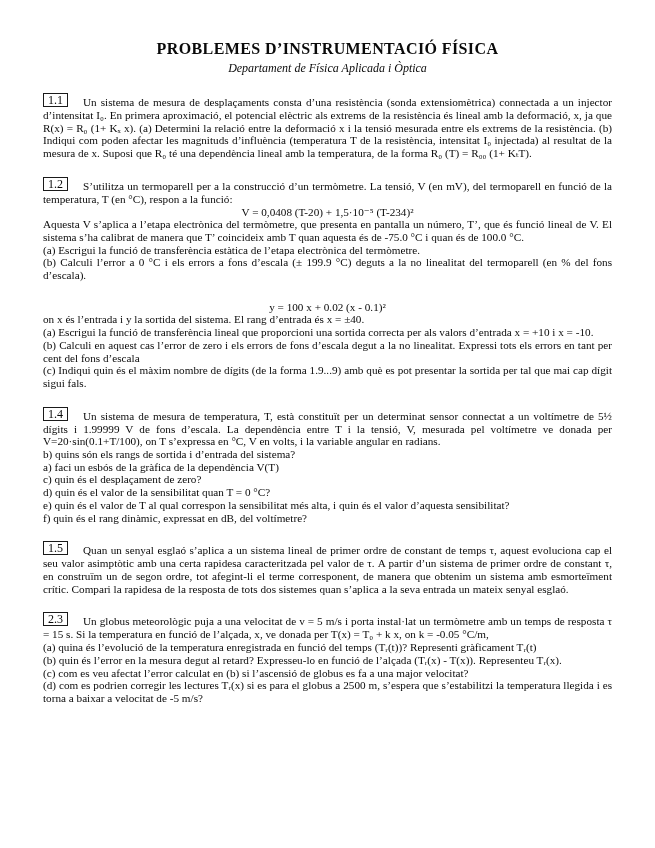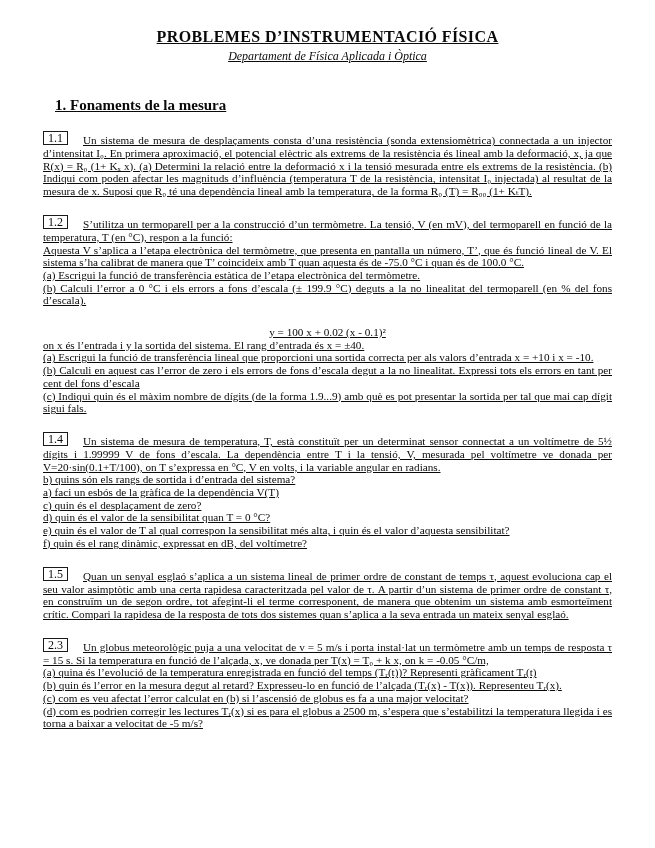--- a/index.html
+++ b/index.html
@@ -2,21 +2,21 @@
 <html><head>
 <meta charset="utf-8">
 <style>
   html, body { margin: 0; padding: 0; }
   body {
     width: 655px; height: 848px;
     background: #ffffff; color: #0a0a0a;
     font-family: "Liberation Serif", "DejaVu Serif", serif;
     overflow: hidden;
   }
-  .page { padding: 28px 43px 0 43px; text-decoration: underline; }
+  .page { padding: 40px 43px 0 43px; }
   .title {
     text-align: center; font-weight: bold;
     font-size: 16px; letter-spacing: 0.4px;
   }
   .subtitle {
     text-align: center; font-style: italic;
     font-size: 12px; margin-top: 3px;
   }
   .section-heading {
     font-size: 15px; font-weight: bold;
@@ -42,30 +42,30 @@
   .item { margin: 0; }
 </style>
 </head>
 <body>
 
 <div class="page">
 
   <div class="title">PROBLEMES D’INSTRUMENTACIÓ FÍSICA</div>
   <div class="subtitle">Departament de Física Aplicada i Òptica</div>
 
-  <div class="section-heading">1. Fonaments de la mesura</div>
 
   <div class="problems">
 
     <div class="problem">
       <p class="para"><span class="pnum">1.1</span><span>Un sistema de mesura de desplaçaments consta d’una resistència (sonda extensiomètrica) connectada a un injector d’intensitat I₀. En primera aproximació, el potencial elèctric als extrems de la resistència és lineal amb la deformació, x, ja que R(x) = R₀ (1+ Kₓ x). (a) Determini la relació entre la deformació x i la tensió mesurada entre els extrems de la resistència. (b) Indiqui com poden afectar les magnituds d’influència (temperatura T de la resistència, intensitat I₀ injectada) al resultat de la mesura de x. Suposi que R₀ té una dependència lineal amb la temperatura, de la forma R₀ (T) = R₀₀ (1+ KₜT).</span></p>
     </div>
 
     <div class="problem">
       <p class="para"><span class="pnum">1.2</span><span>S’utilitza un termoparell per a la construcció d’un termòmetre. La tensió, V (en mV), del termoparell en funció de la temperatura, T (en °C), respon a la funció:</span></p>
+      <p class="formula">V = 0,0408 (T-20) + 1,5·10⁻⁵ (T-234)²</p>
       <p class="para">Aquesta V s’aplica a l’etapa electrònica del termòmetre, que presenta en pantalla un número, T’, que és funció lineal de V. El sistema s’ha calibrat de manera que T’ coincideix amb T quan aquesta és de -75.0 °C i quan és de 100.0 °C.</p>
       <p class="item">(a) Escrigui la funció de transferència estàtica de l’etapa electrònica del termòmetre.</p>
       <p class="item">(b) Calculi l’error a 0 °C i els errors a fons d’escala (± 199.9 °C) deguts a la no linealitat del termoparell (en % del fons d’escala).</p>
     </div>
 
     <div class="problem">
       <p class="formula">y = 100 x + 0.02 (x - 0.1)²</p>
       <p class="para">on x és l’entrada i y la sortida del sistema. El rang d’entrada és x = ±40.</p>
       <p class="item">(a) Escrigui la funció de transferència lineal que proporcioni una sortida correcta per als valors d’entrada x = +10 i x = -10.</p>
       <p class="item">(b) Calculi en aquest cas l’error de zero i els errors de fons d’escala degut a la no linealitat. Expressi tots els errors en tant per cent del fons d’escala</p>

